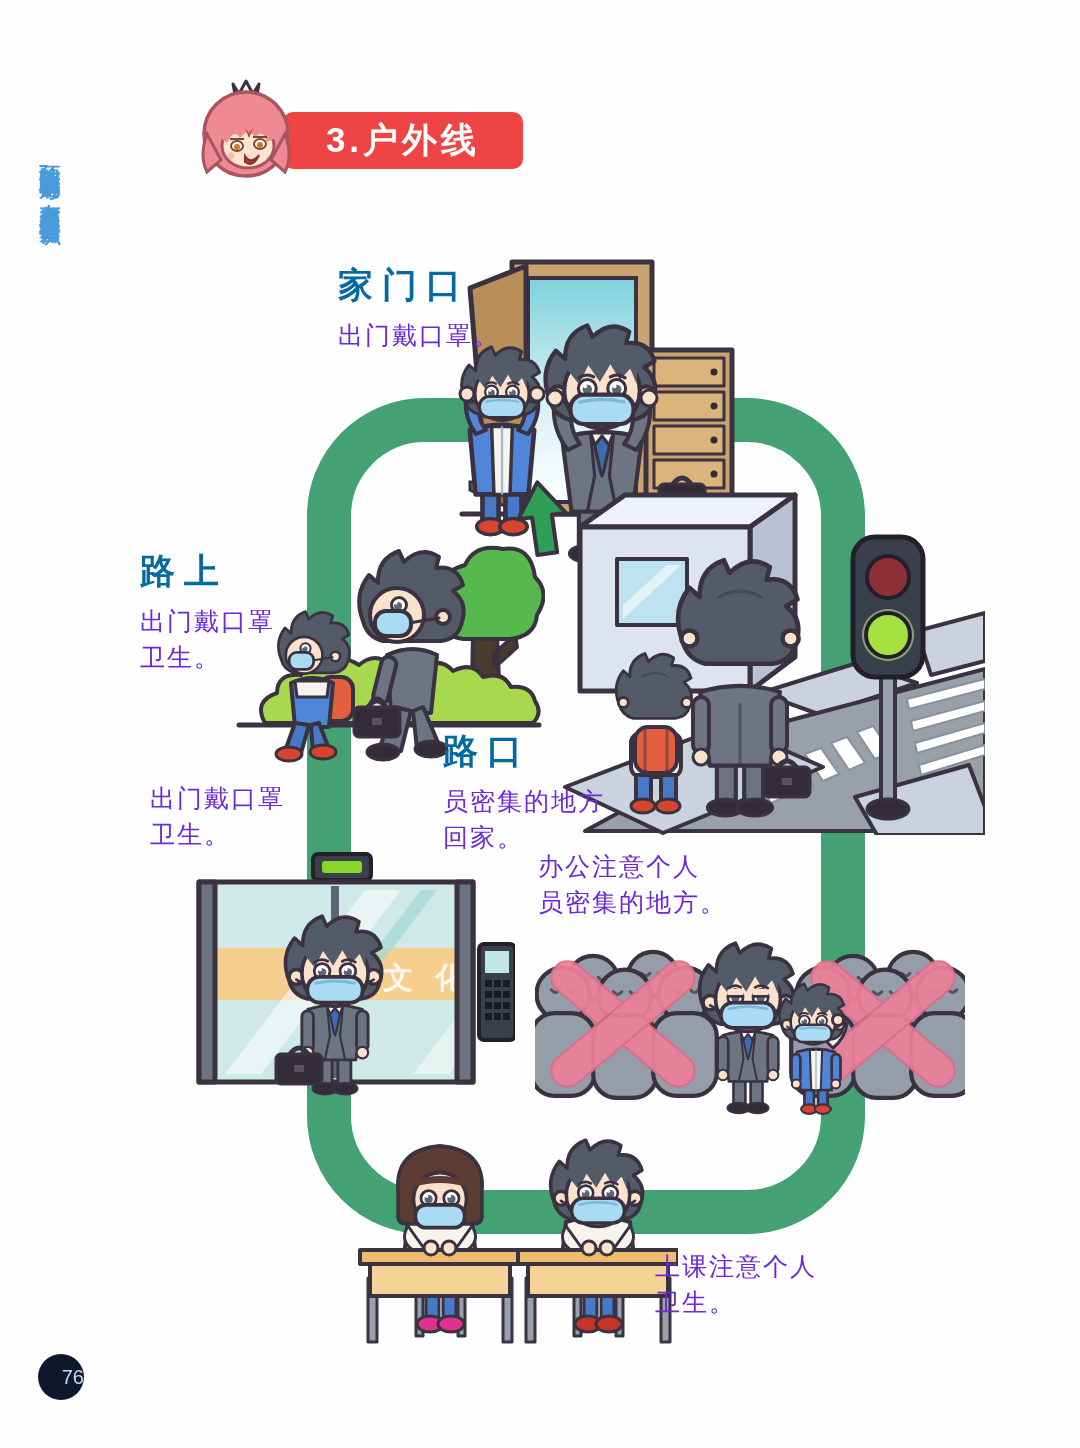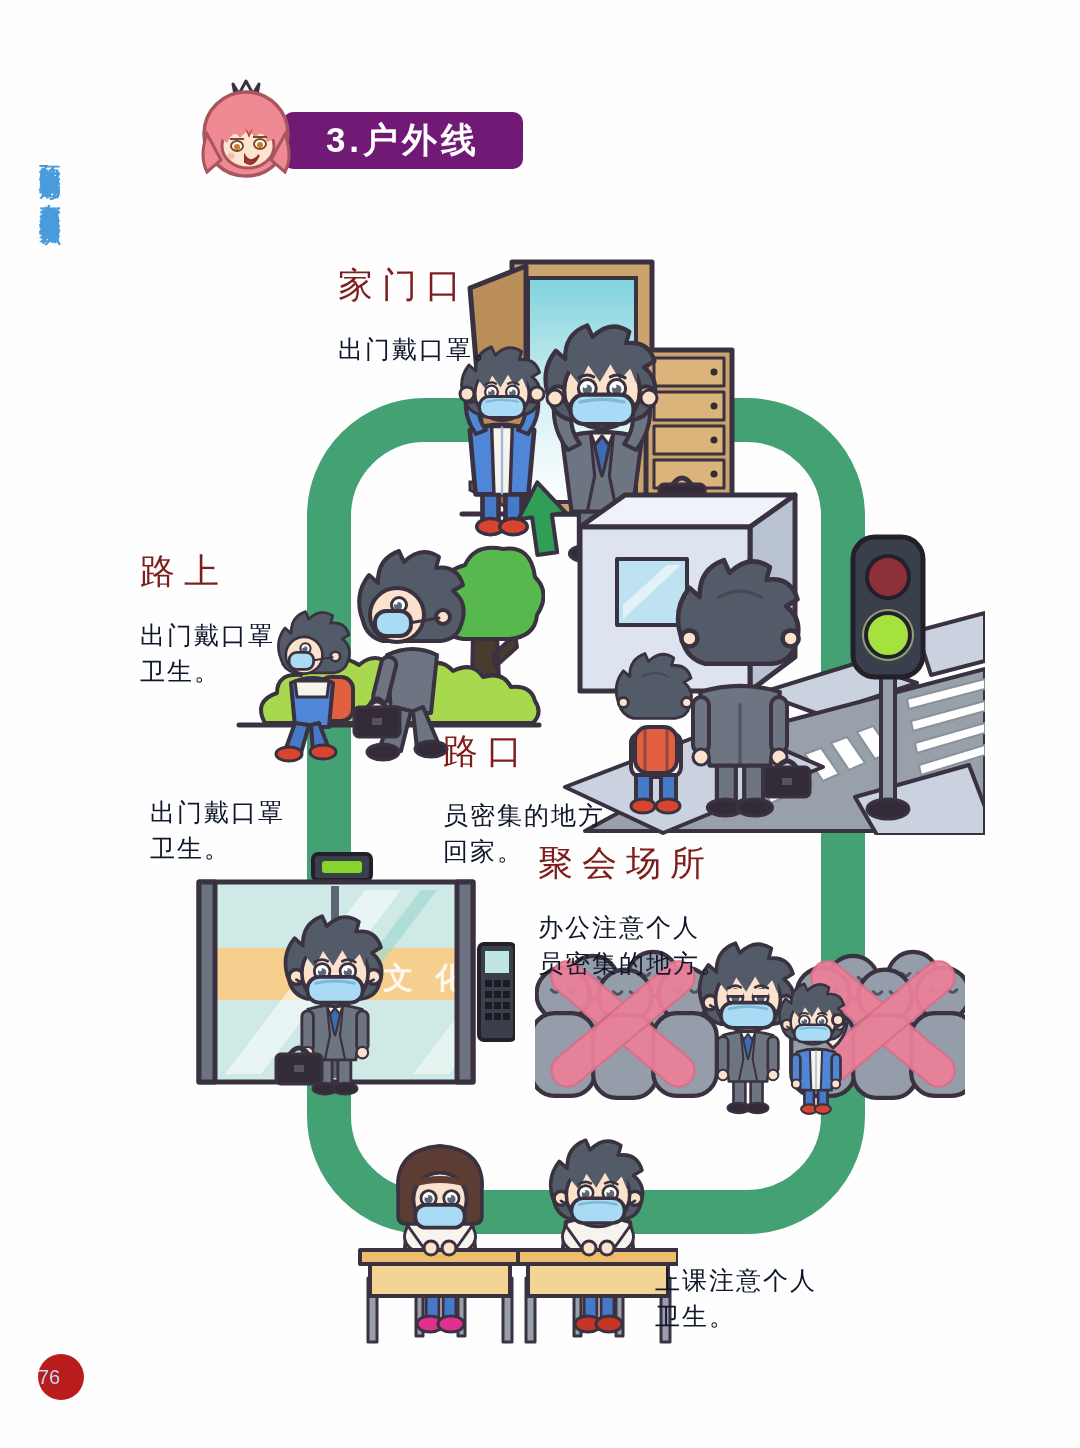--- a/index.html
+++ b/index.html
@@ -5,32 +5,32 @@
   html,body{margin:0;padding:0;background:#e8e8e8;}
   .page{position:relative;width:1080px;height:1448px;background:#fefefe;overflow:hidden;
         font-family:"Liberation Sans","DejaVu Sans",sans-serif;}
   
   .route-loop{position:absolute;left:307px;top:398px;width:558px;height:836px;
     border:44px solid #43a173;border-radius:118px;box-sizing:border-box;z-index:1;}
   
   .spine{position:absolute;left:36px;top:148px;z-index:4;writing-mode:vertical-rl;text-orientation:upright;
     font-size:21px;font-weight:bold;color:#4a9bdb;letter-spacing:2px;}
   
-  .banner{position:absolute;left:283px;top:112px;width:240px;height:57px;background:#701a75;
+  .banner{position:absolute;left:283px;top:112px;width:240px;height:57px;background:#ef4444;
     border-radius:10px;display:flex;align-items:center;justify-content:center;z-index:4;}
   .banner span{color:#ffffff;font-size:35px;font-weight:bold;letter-spacing:4px;}
   .mascot{position:absolute;left:193px;top:76px;width:106px;height:106px;z-index:5;}
   
   .scene-label{position:absolute;z-index:6;}
-  .scene-title{font-size:35px;font-weight:normal;color:#7f1d1d;letter-spacing:9px;}
-  .scene-desc{margin-top:22px;font-size:25px;color:#0f172a;letter-spacing:2px;line-height:1.45;white-space:pre-line;}
+  .scene-title{font-size:35px;font-weight:bold;color:#0369a1;letter-spacing:9px;}
+  .scene-desc{margin-top:8px;font-size:25px;color:#6d28d9;letter-spacing:2px;line-height:1.45;white-space:pre-line;}
   .scene{position:absolute;z-index:3;}
   
-  .badge{position:absolute;left:38px;top:1354px;width:46px;height:46px;border-radius:50%;background:#b91c1c;
-    color:#c3daf2;display:flex;align-items:center;justify-content:flex-start;font-size:20px;z-index:4;}
+  .badge{position:absolute;left:38px;top:1354px;width:46px;height:46px;border-radius:50%;background:#0f172a;
+    color:#c3daf2;display:flex;align-items:center;justify-content:flex-end;font-size:20px;z-index:4;}
   
   .o{stroke:#3a3240;stroke-width:4;stroke-linejoin:round;stroke-linecap:round;}
   .o3{stroke:#3a3240;stroke-width:3;stroke-linejoin:round;stroke-linecap:round;}
   .o5{stroke:#3a3240;stroke-width:5;stroke-linejoin:round;stroke-linecap:round;}
   .nf{fill:none;}
   .sk{fill:#fbe2cd;} .hr{fill:#535b69;} .msk{fill:#a9dcf4;} .sut{fill:#6d7482;}
   .drk{fill:#332b37;} .wht{fill:#f7f4ee;} .blu{fill:#4f86d8;} .jean{fill:#4679c8;}
   .gry{fill:#959daa;} .tan{fill:#caa36e;} .tan2{fill:#dbb47c;} .wood{fill:#edbd6d;}
   .wood2{fill:#f4d494;} .leg{fill:#98a0ab;} .red{fill:#d8452f;} .org{fill:#e2603f;}
   .grn{fill:#2f9e57;} .slab{fill:#c9d2de;} .roadg{fill:#98a0aa;}
@@ -463,21 +463,20 @@
           <use href="#armsKidDown"></use>
         </g>
       <path class="wht o3" d="M 298 120 Q 310 110 312 96 L 302 92 Q 300 106 292 114 Z"></path>
       <g transform="translate(278,88) scale(0.62)">
           <use href="#headM"></use>
         </g>
       <circle class="sk o3" cx="303" cy="92" r="5.5"></circle>
     </g>
   </svg>
   <div class="scene-label" style="left:538px;top:840px">
-    <div class="scene-title">聚会场所</div>
     <div class="scene-desc">办公注意个人
 员密集的地方。</div>
   </div>
 
   <svg class="scene" style="left:358px;top:1132px" width="320" height="216" viewBox="0 0 320 216">
     <g>
       <rect class="leg o3" x="58" y="130" width="7" height="74"></rect>
         <rect class="leg o3" x="100" y="130" width="7" height="74"></rect>
       <rect class="jean o3" x="68" y="140" width="13" height="48"></rect>
         <rect class="jean o3" x="85" y="140" width="13" height="48"></rect>

